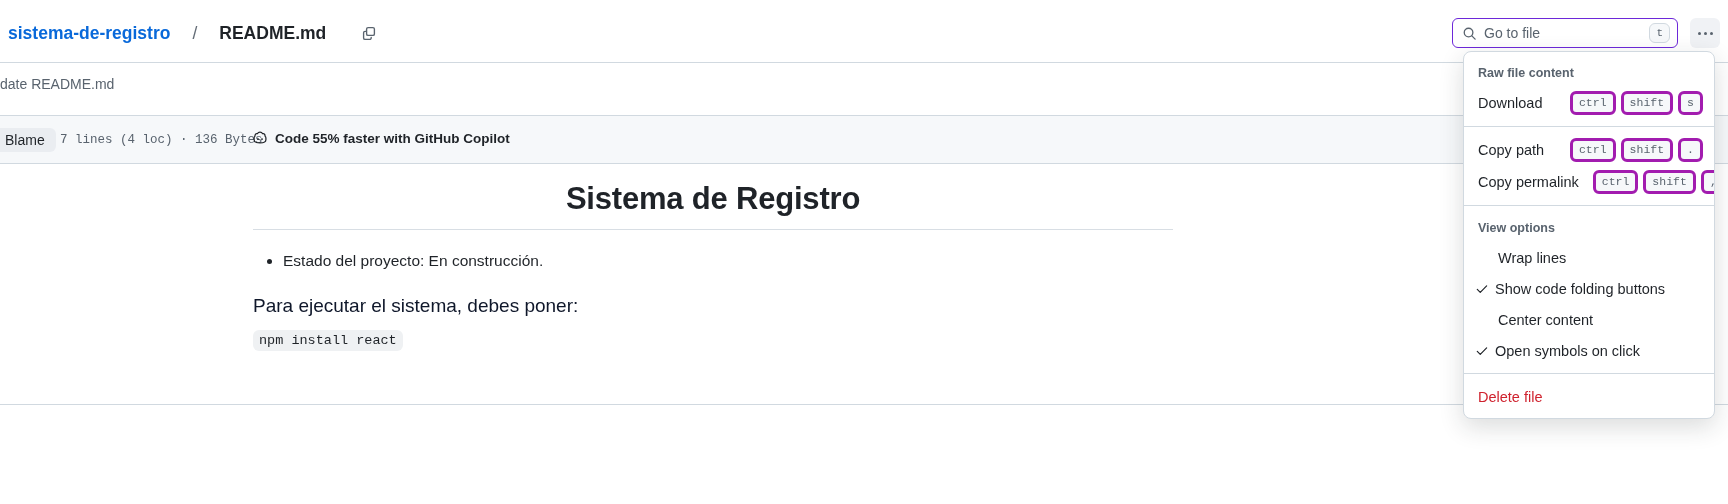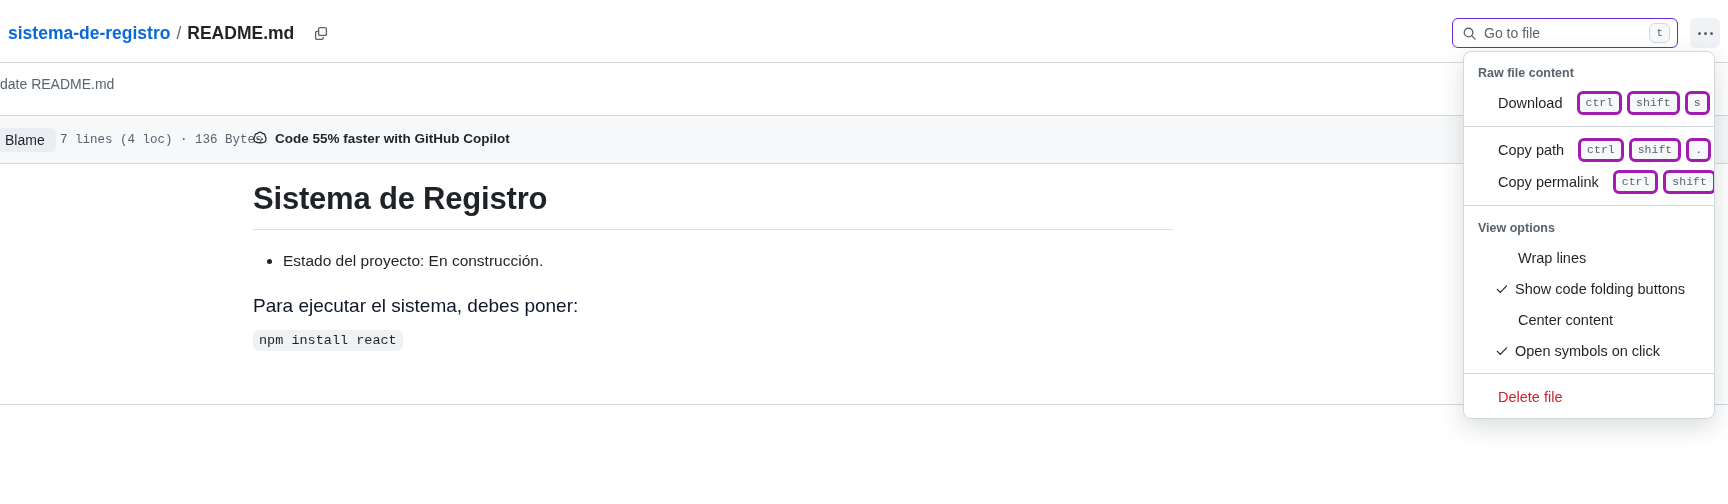--- a/index.html
+++ b/index.html
@@ -28,21 +28,21 @@
     display: flex;
     align-items: center;
     background: #ffffff;
   }
   .breadcrumb {
     position: absolute;
     left: 8px;
     top: 20px;
     display: flex;
     align-items: center;
-    gap: 0;
+    gap: 16px;
     font-size: 17.5px;
     line-height: 26px;
     color: #1f2328;
     white-space: nowrap;
   }
   .bc-repo {
     color: #0969da;
     font-weight: 600;
     cursor: pointer;
     text-decoration: none;
@@ -225,20 +225,21 @@
   }
   .md-h1 {
     margin: 0;
     padding-bottom: 10px;
     border-bottom: 1px solid #d8dee4;
     font-size: 31px;
     line-height: 1.25;
     font-weight: 600;
     color: #1f2328;
     letter-spacing: -0.2px;
+    text-align: center;
   }
   .md-list {
     margin: 19px 0 0 0;
     padding-left: 30px;
     list-style: disc;
   }
   .md-list li {
     font-size: 15.5px;
     line-height: 24px;
     color: #1f2328;
@@ -278,27 +279,26 @@
     padding: 6px 12px 5px 14px;
     font-size: 12.5px;
     font-weight: 600;
     color: #59636e;
     line-height: 18px;
   }
   .menu-item {
     display: flex;
     align-items: center;
     min-height: 31px;
-    padding: 4px 24px 4px 14px;
+    padding: 4px 11px 4px 14px;
     font-size: 14.5px;
     line-height: 22px;
     color: #1f2328;
     cursor: pointer;
     white-space: nowrap;
-    margin-left: 20px;
   }
   .menu-item.danger { color: #cf222e; }
   .menu-item .mi-check {
     width: 20px;
     flex: 0 0 20px;
     display: inline-flex;
     align-items: center;
     justify-content: flex-start;
     color: #1f2328;
     margin-left: -3px;

